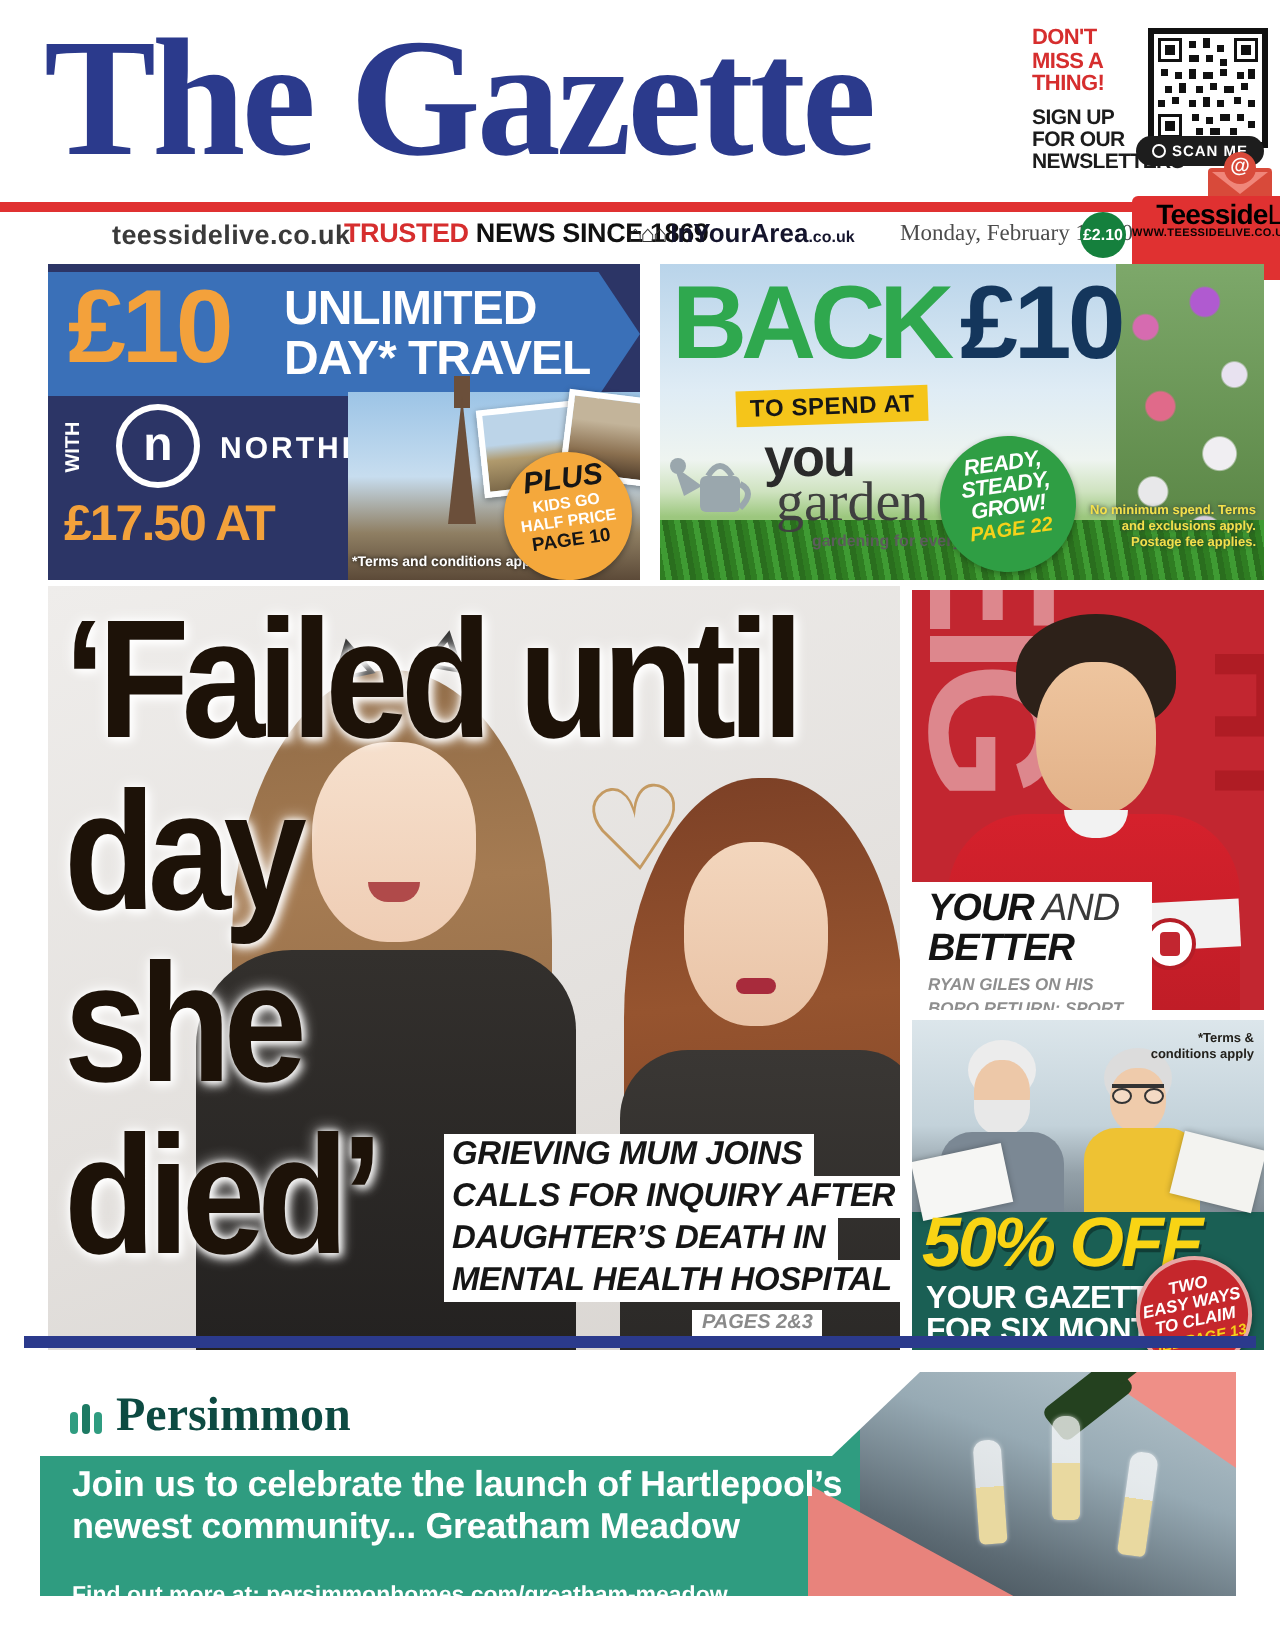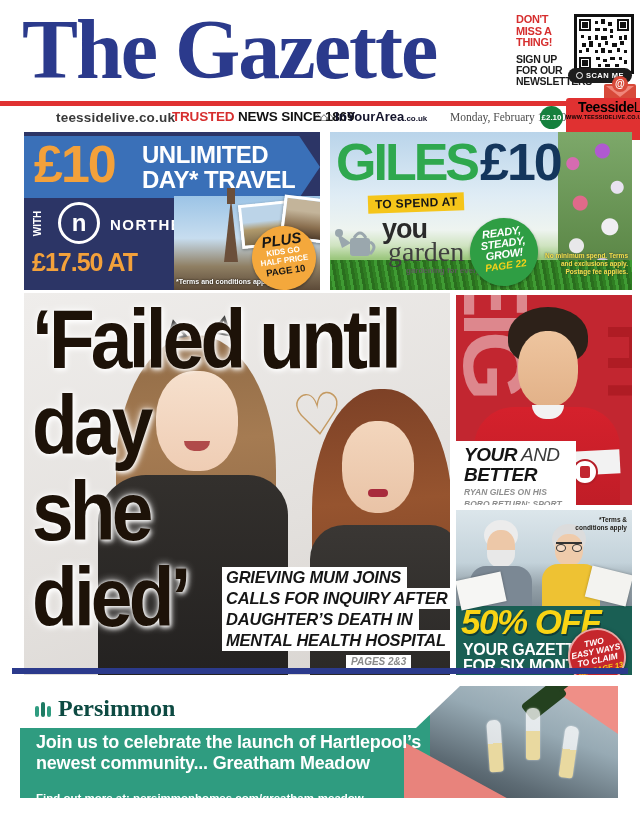--- a/index.html
+++ b/index.html
@@ -335,21 +335,21 @@
       <div class="plus-word">PLUS</div>
       <div class="plus-t1">KIDS GO</div>
       <div class="plus-t2">HALF PRICE</div>
       <div class="plus-page">PAGE 10</div>
     </div>
   </div>
 
   <div class="abs promo-garden">
     <div class="flowers"></div>
     <div class="grass"></div>
-    <div class="free-word">GILES</div>
+    <div class="free-word">BACK</div>
     <div class="free-amt">£10</div>
     <div class="spend-tag">TO SPEND AT</div>
     <div class="can-svg">
       <svg width="46" height="44" viewBox="0 0 46 44">
         <rect x="16" y="14" width="20" height="18" rx="3" fill="#9aa7ad"></rect>
         <polygon points="17,19 3,9 8,24" fill="#9aa7ad"></polygon>
         <circle cx="5" cy="9" r="4" fill="#9aa7ad"></circle>
         <path d="M20 14 q6 -10 12 0" stroke="#9aa7ad" stroke-width="3" fill="none"></path>
         <path d="M36 18 q8 4 0 12" stroke="#9aa7ad" stroke-width="3" fill="none"></path>
       </svg>

